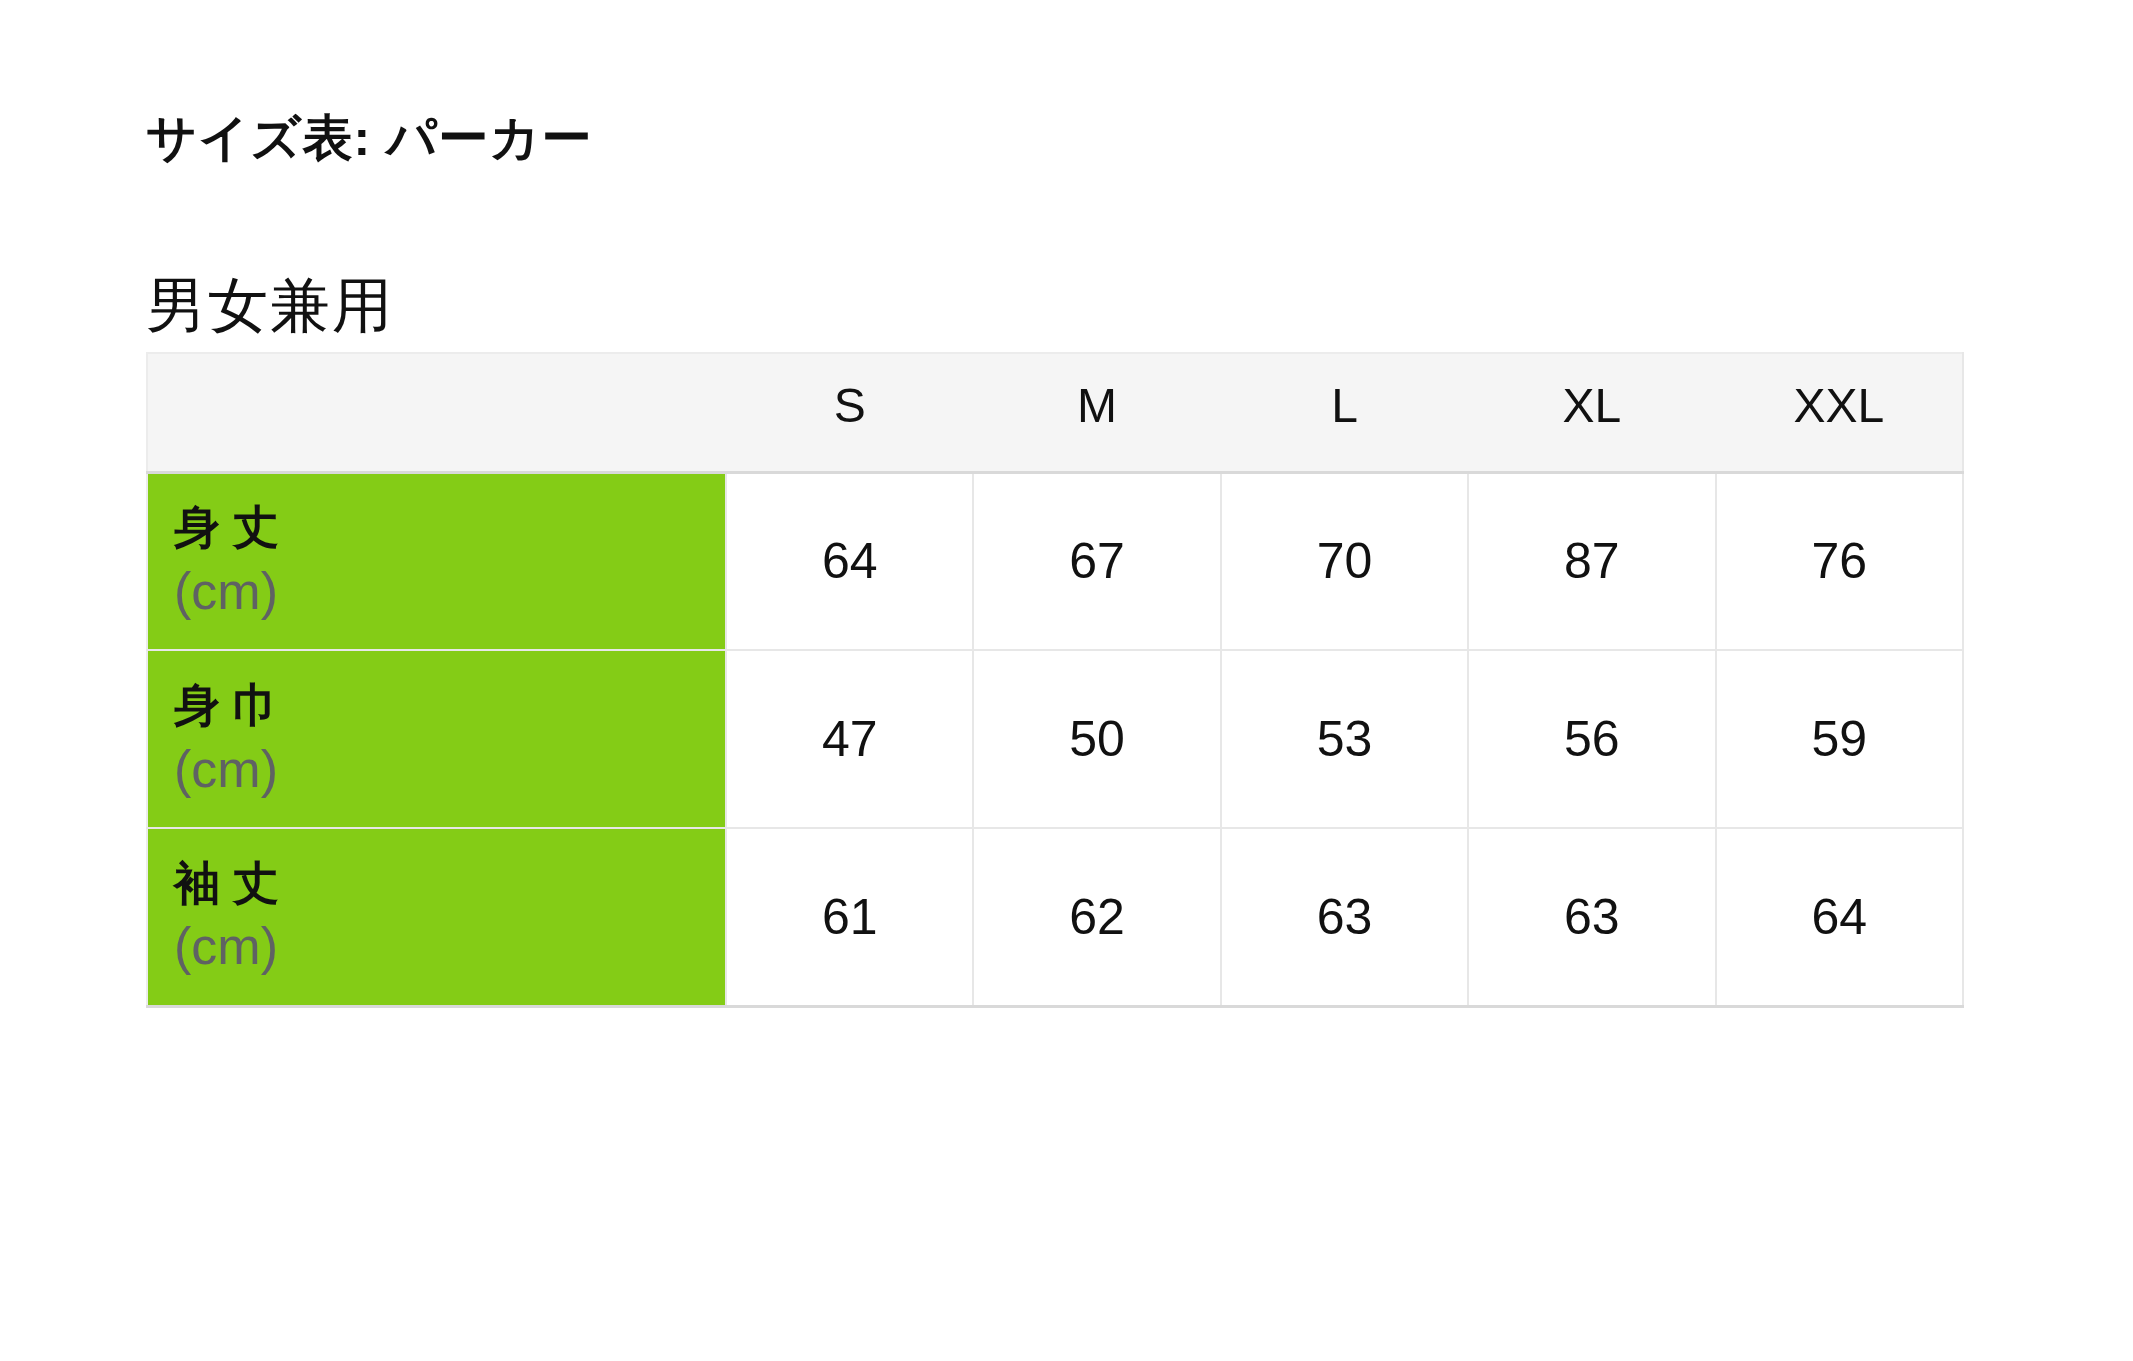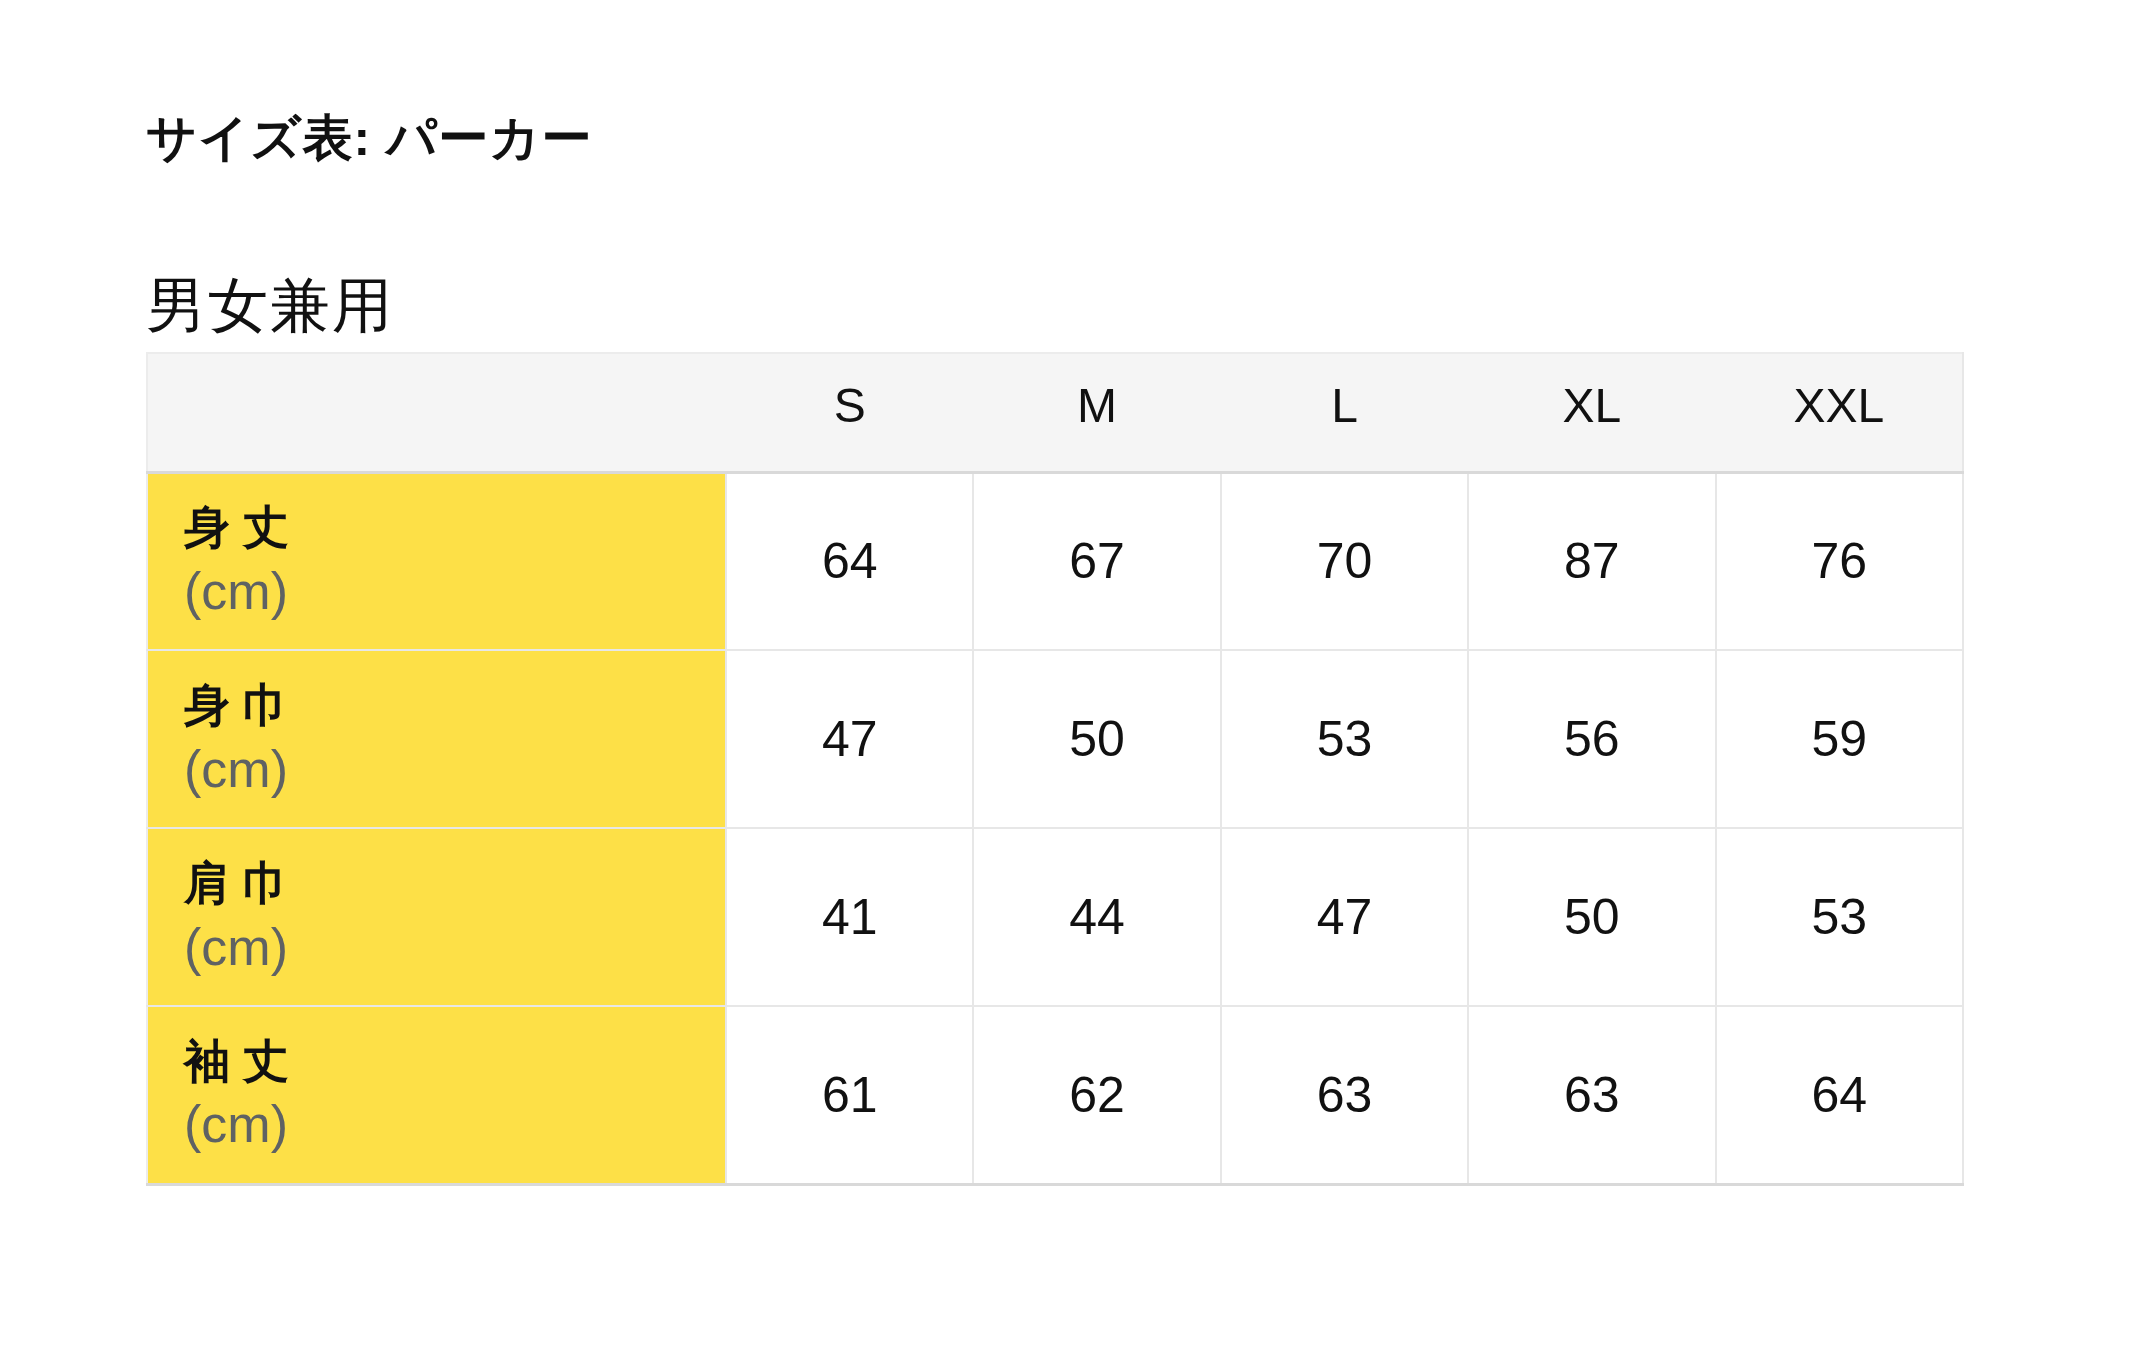--- a/index.html
+++ b/index.html
@@ -50,24 +50,24 @@
     font-weight: 400;
     font-size: 48px;
     color: #111111;
     text-align: center;
     vertical-align: middle;
     padding-bottom: 14px;
     border-bottom: 3px solid #d9d9d9;
   }
   tbody tr { height: 178px; }
   tbody th.row-header {
-    background: #fde047;
+    background: #84cc16;
     text-align: left;
     vertical-align: middle;
-    padding-left: 36px;
+    padding-left: 26px;
     border-top: 2px solid #e7e7e7;
     border-right: 2px solid #e7e7e7;
     font-weight: 400;
   }
   .row-label {
     display: block;
     font-size: 46px;
     font-weight: 700;
     color: #111111;
     line-height: 1.1;
@@ -137,31 +137,20 @@
           <span class="row-unit">(cm)</span>
         </th>
         <td class="value-cell">47</td>
         <td class="value-cell">50</td>
         <td class="value-cell">53</td>
         <td class="value-cell">56</td>
         <td class="value-cell">59</td>
       </tr>
       <tr>
         <th class="row-header">
-          <span class="row-label">肩 巾</span>
-          <span class="row-unit">(cm)</span>
-        </th>
-        <td class="value-cell">41</td>
-        <td class="value-cell">44</td>
-        <td class="value-cell">47</td>
-        <td class="value-cell">50</td>
-        <td class="value-cell">53</td>
-      </tr>
-      <tr>
-        <th class="row-header">
           <span class="row-label">袖 丈</span>
           <span class="row-unit">(cm)</span>
         </th>
         <td class="value-cell">61</td>
         <td class="value-cell">62</td>
         <td class="value-cell">63</td>
         <td class="value-cell">63</td>
         <td class="value-cell">64</td>
       </tr>
     </tbody>

